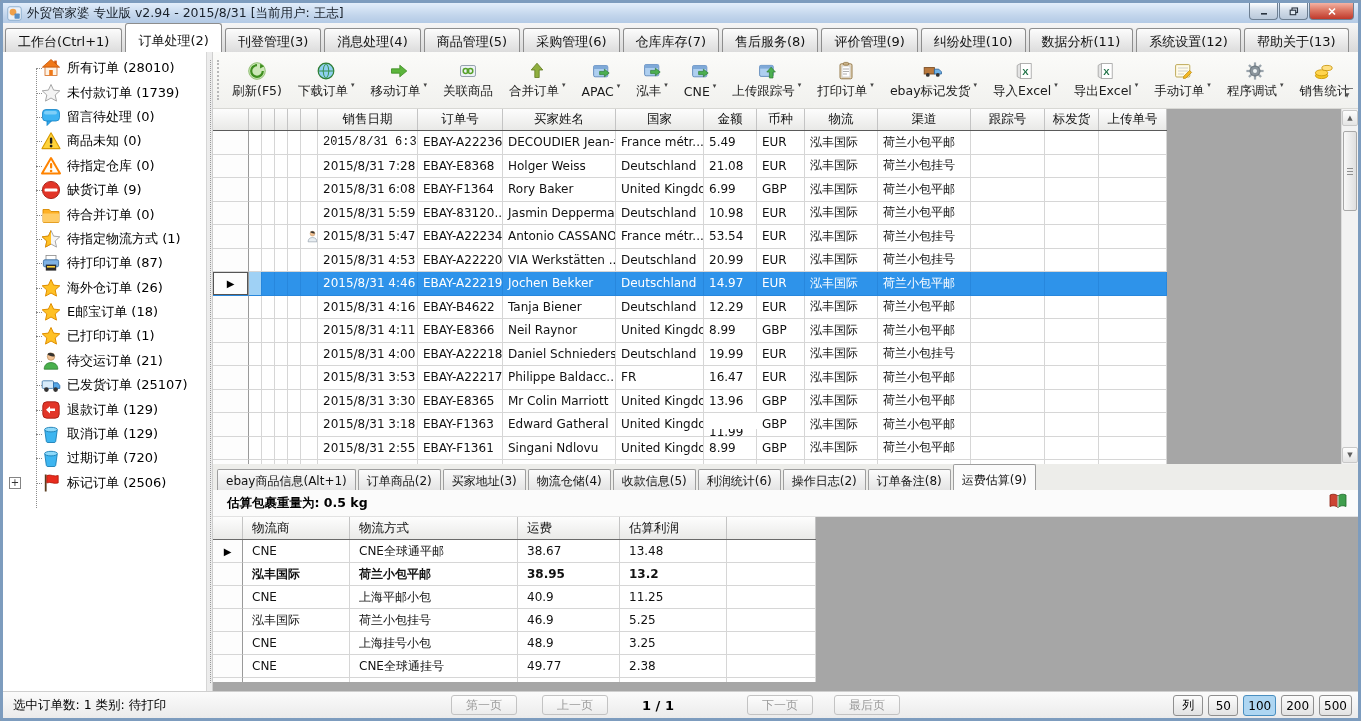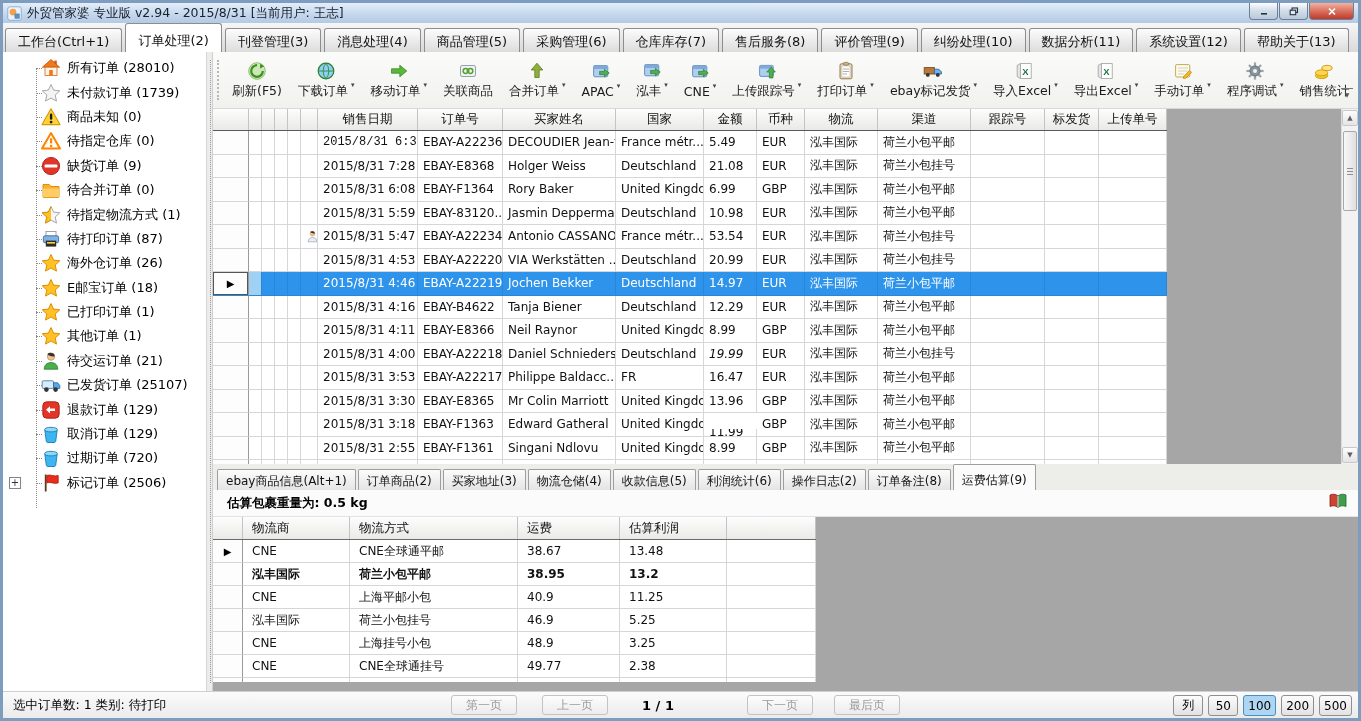--- a/index.html
+++ b/index.html
@@ -176,20 +176,30 @@
             <span class="ic" style="width:20px;height:20px">
               <svg viewBox="0 0 20 20">
                 <polygon points="10,1.5 12.6,7.1 18.8,7.8 14.2,12 15.5,18.1 10,15 4.5,18.1 5.8,12 1.2,7.8 7.4,7.1" fill="#f4f4f4" stroke="#a7a7a7" stroke-width="1"></polygon>
               </svg>
             </span>
             <span class="sblabel">未付款订单 (1739)</span>
           </div>
           <div class="sbitem">
             <span class="ic" style="width:20px;height:20px">
               <svg viewBox="0 0 20 20">
+                <polygon points="6,12 6,18.5 12,12.5" fill="#2fa8ee" stroke="#1181c4" stroke-width="0.8"></polygon>
+                <rect x="1.5" y="2.5" width="17" height="11.5" rx="3.5" fill="#3db3f2" stroke="#1181c4" stroke-width="0.8"></rect>
+                <rect x="3" y="4" width="13" height="3.5" rx="1.7" fill="#8fd6f9" opacity="0.8"></rect>
+              </svg>
+            </span>
+            <span class="sblabel">留言待处理 (0)</span>
+          </div>
+          <div class="sbitem">
+            <span class="ic" style="width:20px;height:20px">
+              <svg viewBox="0 0 20 20">
                 <polygon points="10,1.8 19,17.6 1,17.6" fill="#ffd33a" stroke="#d89a00" stroke-width="1.1" stroke-linejoin="round"></polygon>
                 <rect x="8.9" y="6.6" width="2.4" height="6.2" rx="1.1" fill="#1d1d1d"></rect>
                 <circle cx="10.1" cy="15.1" r="1.4" fill="#1d1d1d"></circle>
               </svg>
             </span>
             <span class="sblabel">商品未知 (0)</span>
           </div>
           <div class="sbitem">
             <span class="ic" style="width:20px;height:20px">
               <svg viewBox="0 0 20 20">
@@ -257,28 +267,20 @@
             </span>
             <span class="sblabel">E邮宝订单 (18)</span>
           </div>
           <div class="sbitem">
             <span class="ic" style="width:20px;height:20px">
               <svg viewBox="0 0 20 20">
                 <polygon points="10,1.5 12.6,7.1 18.8,7.8 14.2,12 15.5,18.1 10,15 4.5,18.1 5.8,12 1.2,7.8 7.4,7.1" fill="#ffc125" stroke="#e08e00" stroke-width="1"></polygon>
               </svg>
             </span>
             <span class="sblabel">已打印订单 (1)</span>
-          </div>
-          <div class="sbitem">
-            <span class="ic" style="width:20px;height:20px">
-              <svg viewBox="0 0 20 20">
-                <polygon points="10,1.5 12.6,7.1 18.8,7.8 14.2,12 15.5,18.1 10,15 4.5,18.1 5.8,12 1.2,7.8 7.4,7.1" fill="#ffc125" stroke="#e08e00" stroke-width="1"></polygon>
-              </svg>
-            </span>
-            <span class="sblabel">其他订单 (1)</span>
           </div>
           <div class="sbitem">
             <span class="ic" style="width:20px;height:20px">
               <svg viewBox="0 0 20 20">
                 <circle cx="10" cy="5.6" r="3.7" fill="#f3c294" stroke="#b98954" stroke-width="0.7"></circle>
                 <path d="M10 1.9 a3.7 3.7 0 0 1 3.7 3.3 c-2.9.6-5.6-.4-7.3-2 a3.7 3.7 0 0 1 3.6 -1.3" fill="#35322e"></path>
                 <path d="M3.2 18.2 c0-4.2 2.7-6.6 6.8-6.6 s6.8 2.4 6.8 6.6 z" fill="#49b04d" stroke="#2e7d32" stroke-width="0.8"></path>
               </svg>
             </span>
             <span class="sblabel">待交运订单 (21)</span>
@@ -756,21 +758,21 @@
               <div class="g-cell selcol" style="width: 36px;"></div>
               <div class="g-cell c1" style="width: 13px;"></div>
               <div class="g-cell" style="width: 13px;"></div>
               <div class="g-cell" style="width: 13px;"></div>
               <div class="g-cell" style="width: 13px;"></div>
               <div class="g-cell" style="width: 17px;"></div>
               <div class="g-cell" style="width: 100px;">2015/8/31 4:00</div>
               <div class="g-cell" style="width: 85px;">EBAY-A22218</div>
               <div class="g-cell" style="width: 113px;">Daniel Schnieders</div>
               <div class="g-cell" style="width: 88px;">Deutschland</div>
-              <div class="g-cell" style="width: 53px; font-style: italic;">19.99</div>
+              <div class="g-cell" style="width: 53px;">19.99</div>
               <div class="g-cell" style="width: 48px;">EUR</div>
               <div class="g-cell" style="width: 73px;">泓丰国际</div>
               <div class="g-cell" style="width: 93px;">荷兰小包挂号</div>
               <div class="g-cell" style="width: 74px;"></div>
               <div class="g-cell" style="width: 54px;"></div>
               <div class="g-cell" style="width: 68px;"></div>
             </div>
             <div class="g-row">
               <div class="g-cell selcol" style="width: 36px;"></div>
               <div class="g-cell c1" style="width: 13px;"></div>

